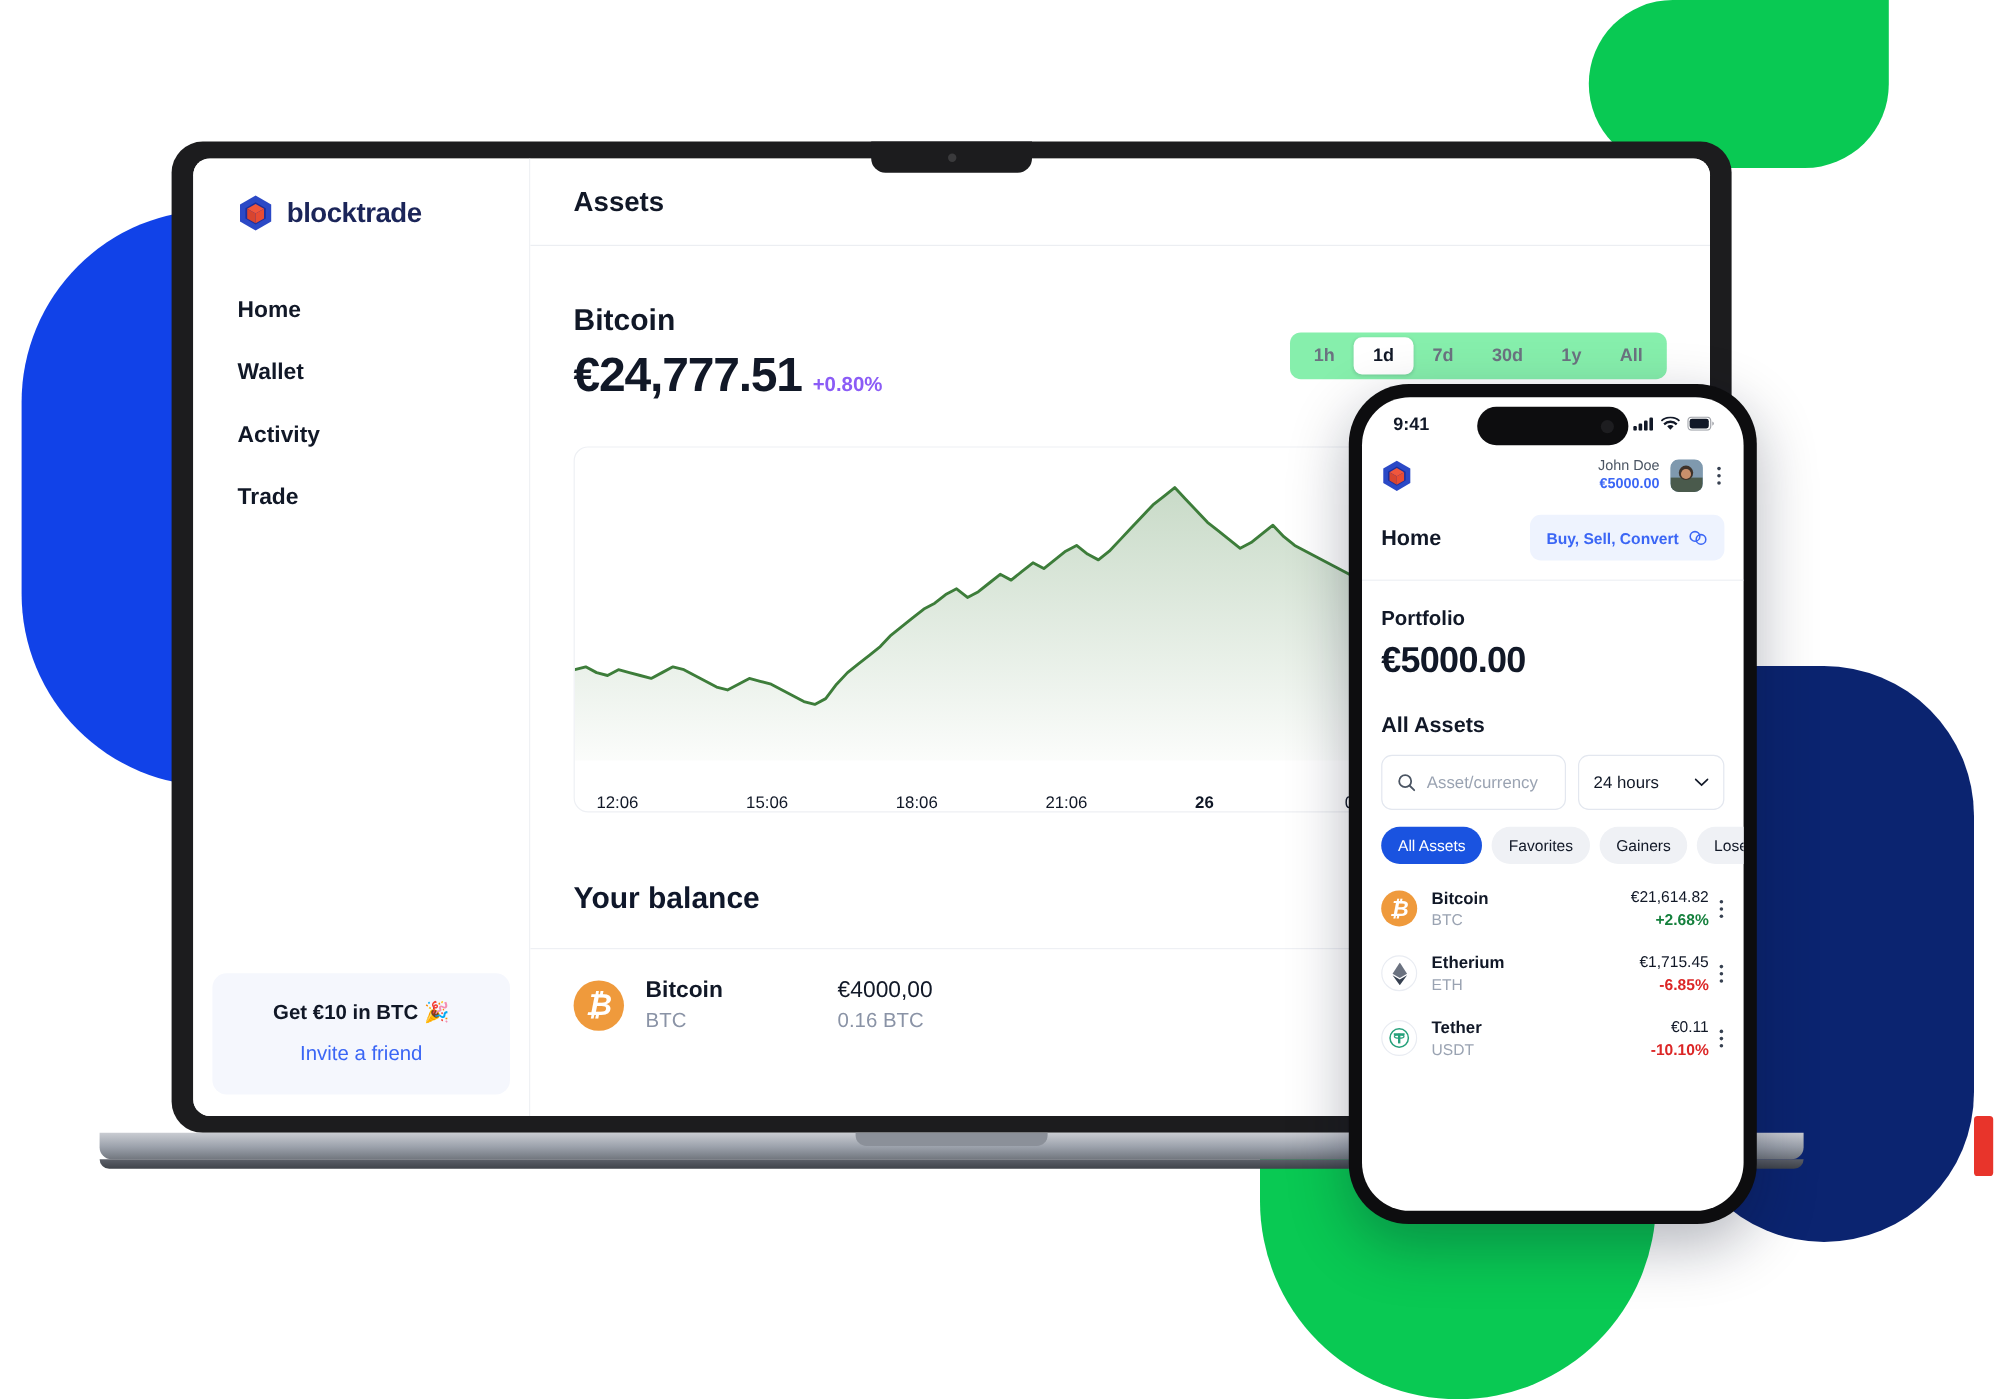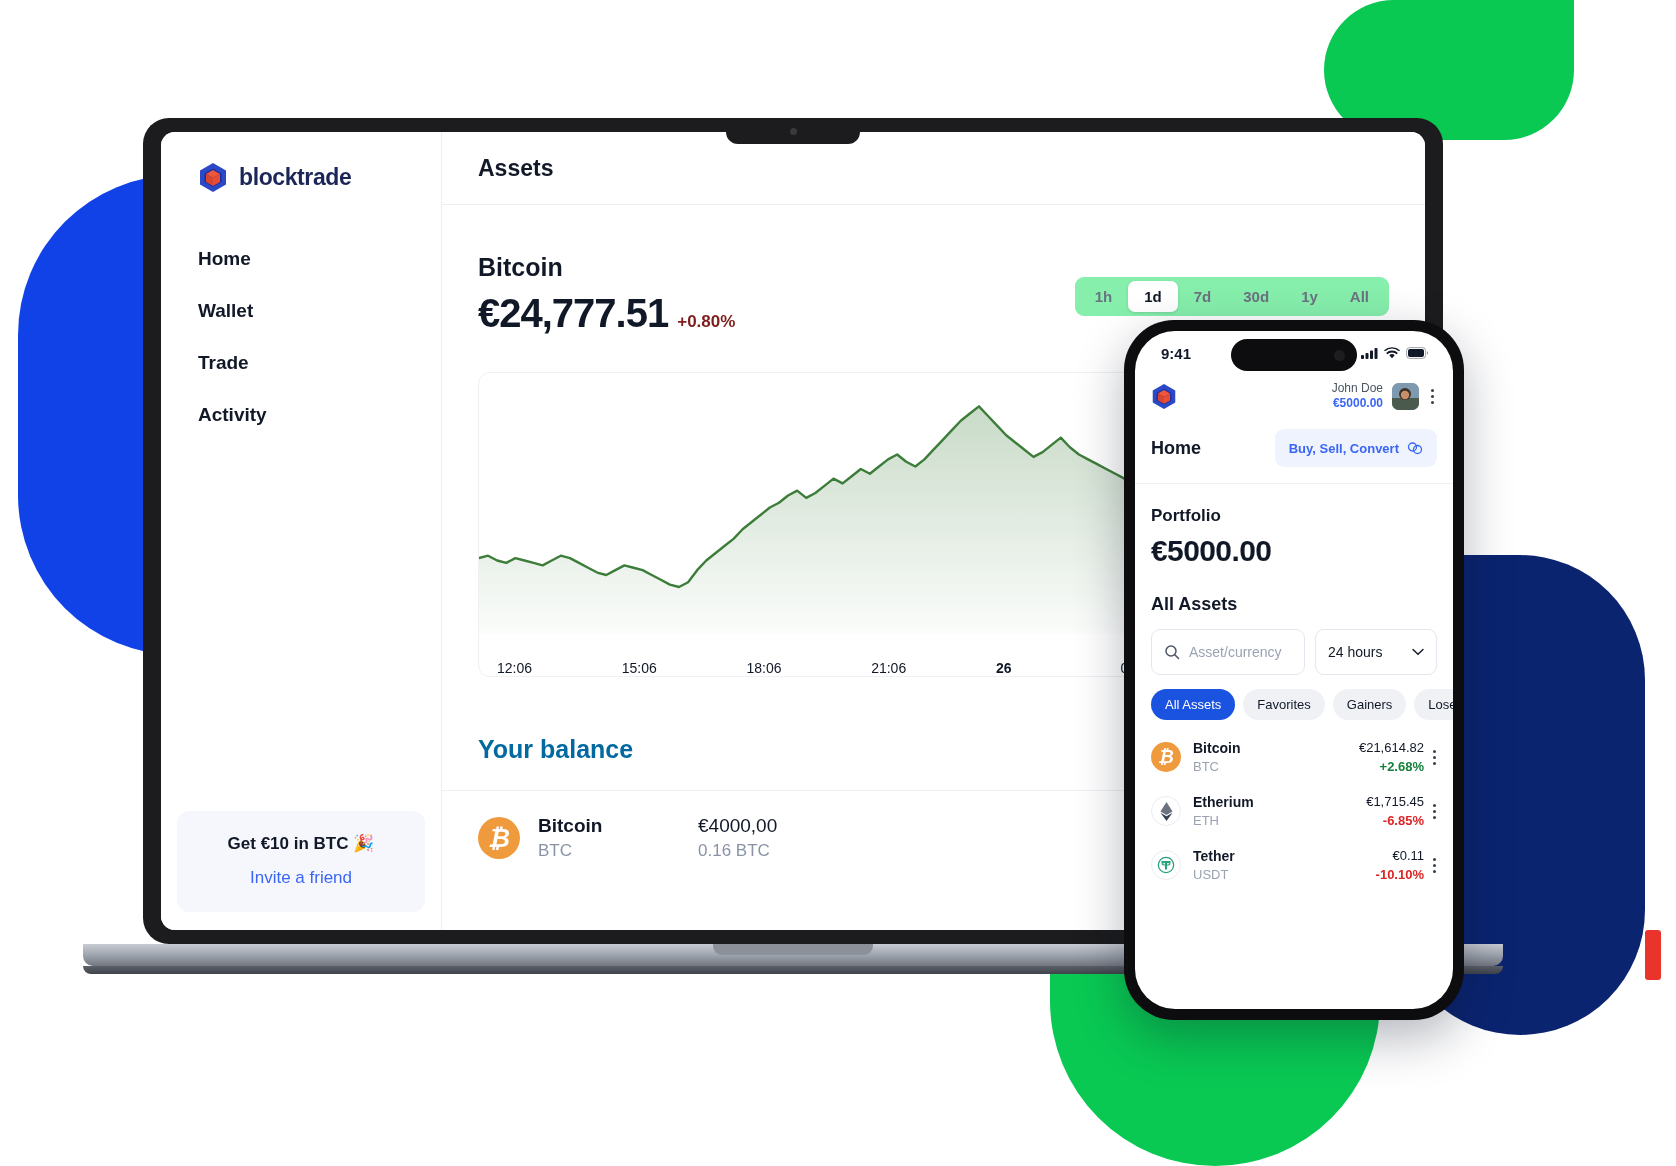--- a/index.html
+++ b/index.html
@@ -118,21 +118,21 @@
     padding-left: 36px;
     border-bottom: 1px solid #eceef2;
   }
   .main-title { font-size: 23px; font-weight: 700; color: #111827; }
 
   .asset-block { padding: 48px 36px 0 36px; }
   .asset-head { display: flex; align-items: flex-start; justify-content: space-between; }
   .asset-name { font-size: 25px; font-weight: 700; color: #111827; }
   .price-row { display: flex; align-items: baseline; gap: 9px; margin-top: 9px; }
   .price { font-size: 40px; font-weight: 700; color: #111827; letter-spacing: -1px; }
-  .price-change { font-size: 17px; font-weight: 700; color: #7f1d1d; }
+  .price-change { font-size: 17px; font-weight: 700; color: #8b5cf6; }
 
   .range-group {
     display: flex; align-items: center;
     background: #86efac; border-radius: 9px; padding: 4px;
     margin-top: 24px;
   }
   .range-btn {
     padding: 7px 16px; font-size: 15px; font-weight: 700;
     color: #6b7280; border-radius: 7px; cursor: pointer;
     background: transparent; border: none;
@@ -147,21 +147,21 @@
     overflow: hidden;
   }
   .chart-svg-wrap { position: absolute; inset: 0 0 42px 0; }
   .chart-axis {
     position: absolute; left: 0; right: 0; bottom: 0; height: 42px;
     display: flex; align-items: flex-end; padding: 0 18px;
   }
   .tick { font-size: 14px; color: #111827; flex: 1; text-align: left; }
   .tick.bold { font-weight: 700; }
 
-  .balance-title { padding: 58px 36px 0 36px; font-size: 25px; font-weight: 700; color: #0369a1; }
+  .balance-title { padding: 58px 36px 0 36px; font-size: 25px; font-weight: 700; color: #0f172a; }
   .balance-sep { margin-top: 26px; border-top: 1px solid #eef0f4; }
   .balance-row { display: flex; align-items: center; padding: 24px 36px; }
   .coin-ico { width: 42px; height: 42px; border-radius: 50%; display:flex; align-items:center; justify-content:center; }
   .coin-ico.btc { background: #ef9a3c; color: #fff; font-size: 25px; font-weight: 700; font-style: italic; }
   .bal-names { margin-left: 18px; width: 160px; }
   .bal-name { font-size: 19px; font-weight: 700; color: #111827; }
   .bal-sym { font-size: 17px; color: #8a93a6; margin-top: 4px; }
   .bal-vals { }
   .bal-fiat { font-size: 19px; color: #111827; }
   .bal-amt { font-size: 17px; color: #8a93a6; margin-top: 4px; }
@@ -290,22 +290,22 @@
               <polygon points="15,8 22,12 15,16 8,12" fill="#f0563c"></polygon>
               <polygon points="8,12 15,16 15,24 8,20" fill="#d8452f"></polygon>
               <polygon points="22,12 22,20 15,24 15,16" fill="#e84c33"></polygon>
             </svg>
             <span class="brand-name">blocktrade</span>
           </div>
 
           <nav class="nav">
             <div class="nav-item">Home</div>
             <div class="nav-item">Wallet</div>
+            <div class="nav-item">Activity</div>
             <div class="nav-item">Trade</div>
-            <div class="nav-item">Activity</div>
           </nav>
 
           <div class="promo">
             <div class="promo-title">Get €10 in BTC 🎉</div>
             <div class="promo-link">Invite a friend</div>
           </div>
         </aside>
 
         <section class="main">
           <div class="main-header">

